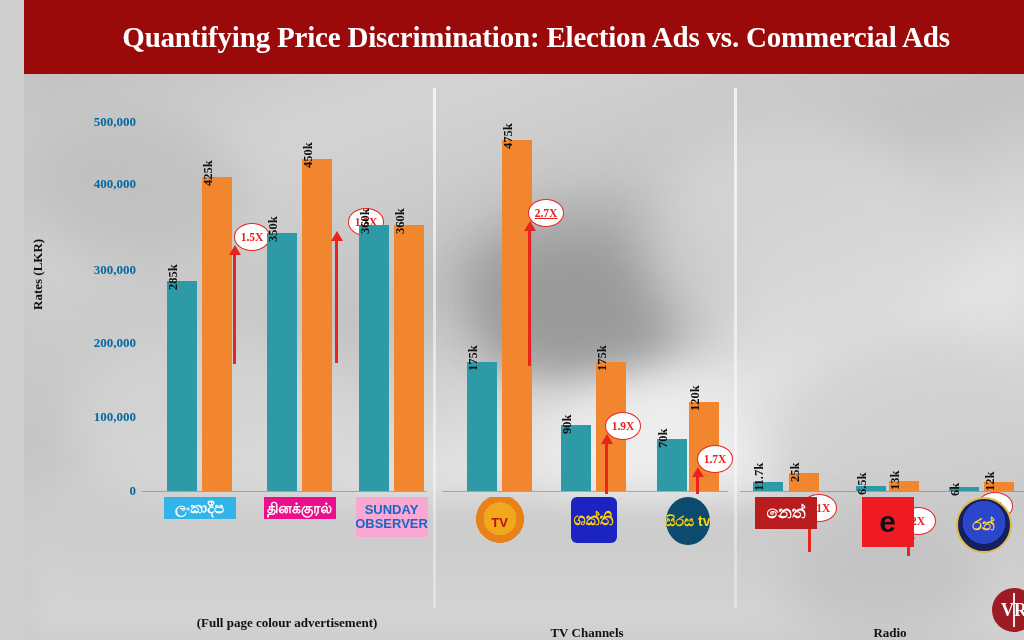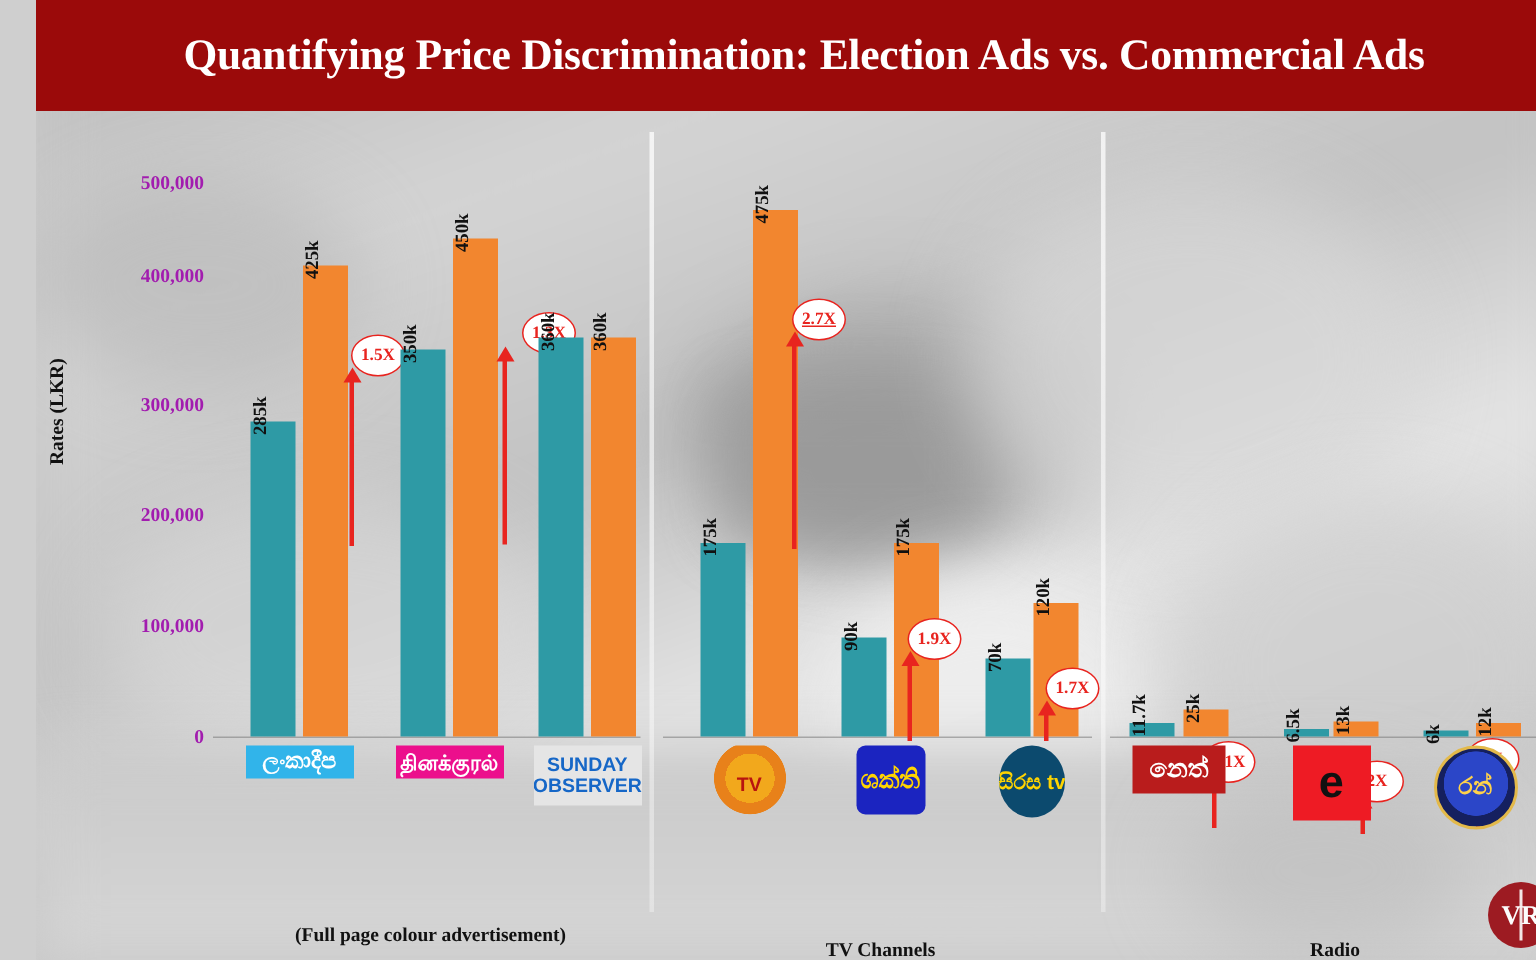--- a/index.html
+++ b/index.html
@@ -25,21 +25,21 @@
     margin:0;color:#ffffff;font-size:29px;font-weight:bold;
     font-family:"Liberation Serif", serif;letter-spacing:-0.2px;
     white-space:nowrap;
   }
 
   
   .plot{position:absolute;left:0;top:74px;width:1024px;height:566px;}
 
   .ytick{
     position:absolute;right:0;transform:translateY(-50%);
-    font-size:13px;font-weight:bold;color:#a21caf;text-align:right;
+    font-size:13px;font-weight:bold;color:#0369a1;text-align:right;
     font-family:"Liberation Serif", serif;white-space:nowrap;
   }
   .ylab{
     position:absolute;left:6px;top:236px;
     transform:rotate(-90deg);transform-origin:left top;
     font-size:13px;font-weight:bold;color:#111;
     font-family:"Liberation Serif", serif;white-space:nowrap;
   }
 
   .divider{position:absolute;top:14px;width:3px;height:520px;
@@ -163,21 +163,21 @@
         <div class="arrow" style="left: 311px; top: 165px; height: 124px;"></div>
         <div class="arrowhead" style="left: 306.5px; top: 157px;"></div>
         <div class="badge" style="left: 342px; top: 148px;">1.3X</div>
         <div class="logo" style="width: 72px; height: 22px; left: 239.5px; top: 423px; background: rgb(236, 15, 140);">
           <span class="logo-txt" style="color: rgb(255, 255, 255); font-size: 14px; line-height: 1.05; white-space: nowrap;">தினக்குரல்</span>
         </div>
         <div class="bar teal" style="left: 335px; width: 30px; height: 265.68px; bottom: auto; top: 151.32px; position: absolute;"></div>
         <div class="bar orange" style="left: 370px; width: 30px; height: 265.68px; bottom: auto; top: 151.32px; position: absolute;"></div>
         <div class="vlabel" style="left: 349px; top: 145.32px;">360k</div>
         <div class="vlabel" style="left: 384px; top: 145.32px;">360k</div>
-        <div class="logo" style="width: 72px; height: 40px; left: 331.5px; top: 423px; background: #e5e5e5;">
+        <div class="logo" style="width: 72px; height: 40px; left: 331.5px; top: 423px; background: #f9a8d4;">
           <span class="logo-txt" style="color: rgb(22, 103, 199); font-size: 13px; line-height: 1.05; white-space: pre-line;">SUNDAY
 OBSERVER</span>
         </div>
         <div class="grouplabel" style="left: 118px; width: 290px; top: 541px;">
           <div>(Full page colour advertisement)</div>
         </div>
         <div class="bar teal" style="left: 443px; width: 30px; height: 129.15px; bottom: auto; top: 287.85px; position: absolute;"></div>
         <div class="bar orange" style="left: 478px; width: 30px; height: 350.55px; bottom: auto; top: 66.45px; position: absolute;"></div>
         <div class="vlabel" style="left: 457px; top: 281.85px;">175k</div>
         <div class="vlabel" style="left: 492px; top: 60.45px;">475k</div>

